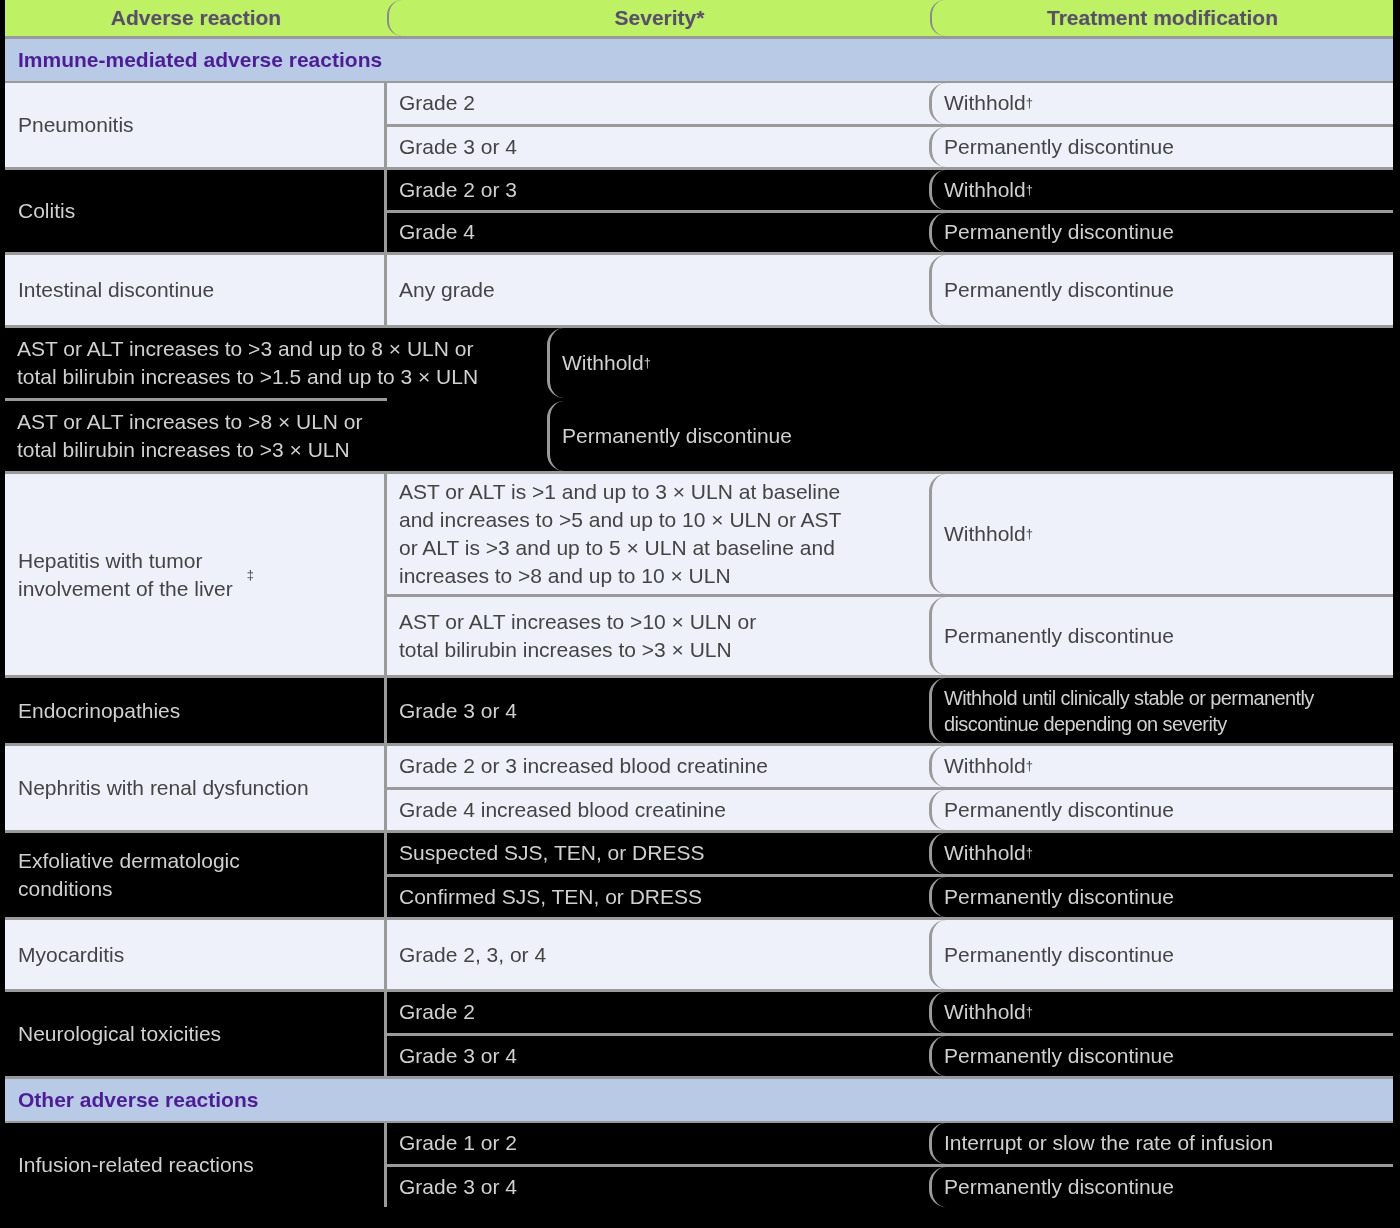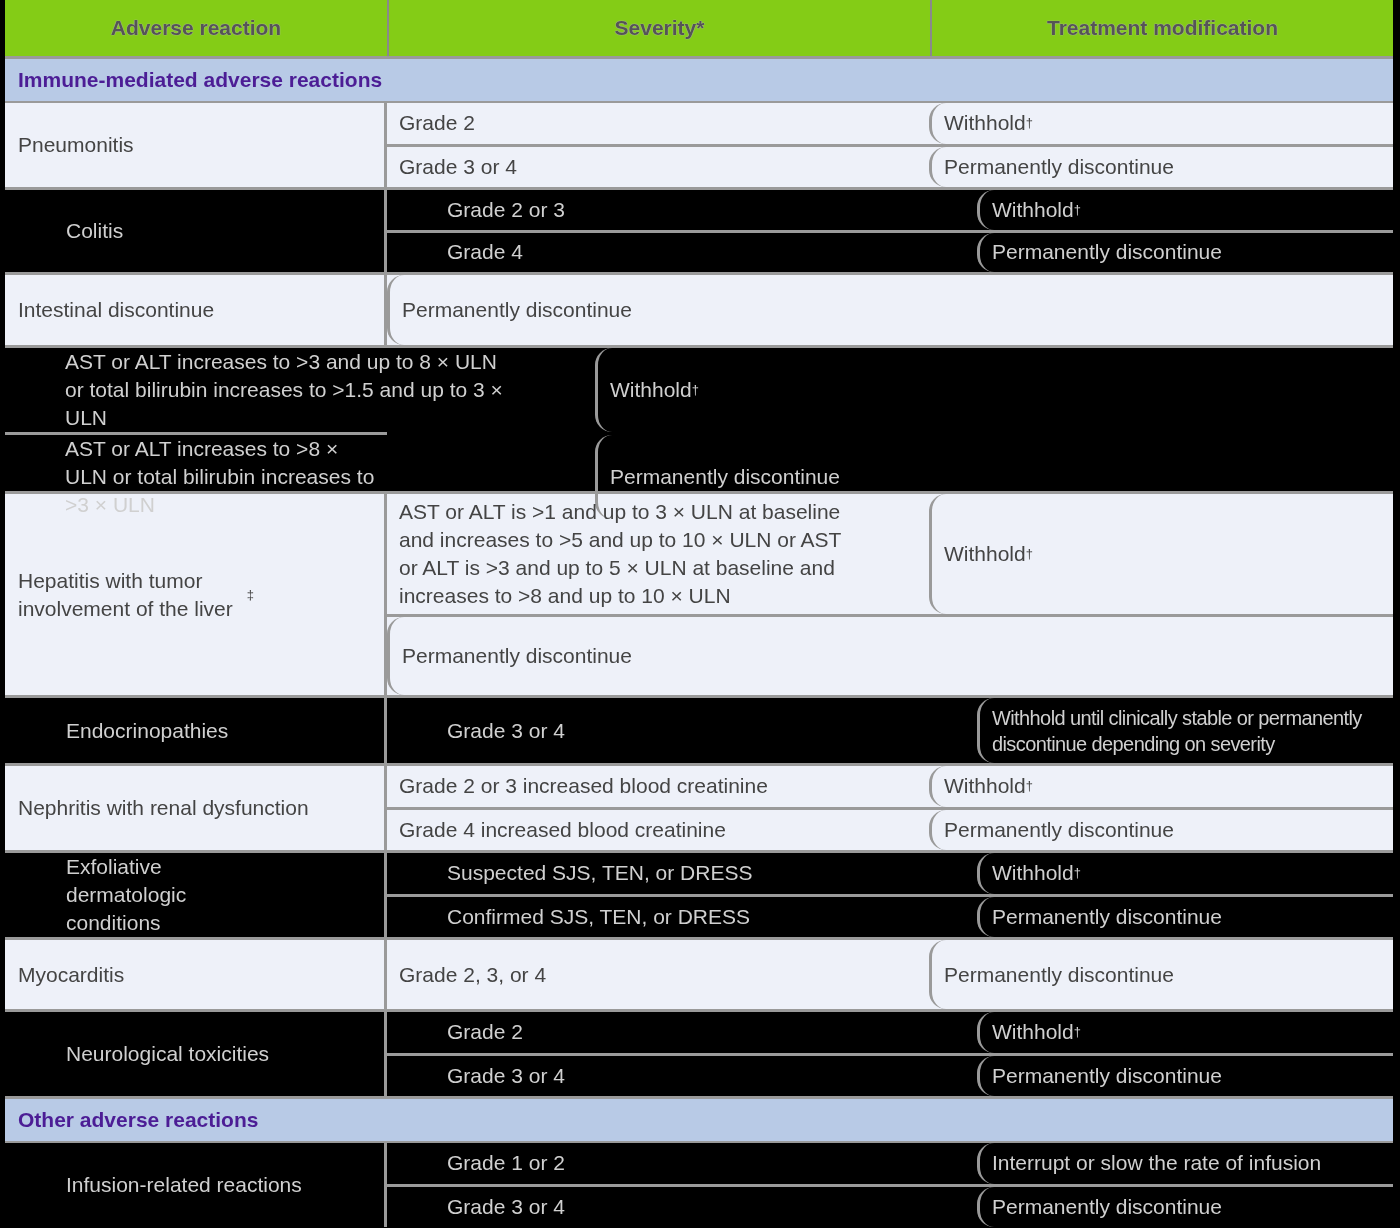--- a/index.html
+++ b/index.html
@@ -1,35 +1,35 @@
 <!DOCTYPE html>
 <html><head>
 <meta charset="utf-8">
 <style>
   html, body { margin:0; padding:0; background:#000; }
   body { width:1400px; height:1228px; position:relative; overflow:hidden;
          font-family:"Liberation Sans", "DejaVu Sans", sans-serif; }
   .table { position:absolute; left:5px; top:0; width:1388px; }
-  .hdr { display:grid; grid-template-columns:382px 543px 463px; height:56px; background:#84cc16; }
+  .hdr { display:grid; grid-template-columns:382px 543px 463px; height:36px; background:#bef264; }
   .hdr > div { display:flex; align-items:center; justify-content:center; font-weight:bold;
                font-size:21px; color:#555; text-shadow:0 0 1px #bbb, 0 0 1px #bbb; }
-  .hdr > div + div { border-left:2px solid #8a8a8a; }
+  .hdr > div + div { border-left:2px solid #8a8a8a;border-radius:15px; }
   .hdr > div:first-child { border-right:0; }
   .section { height:42px; background:#b8cae6; border-top:3px solid #9a9a9a; border-bottom:2px solid #9a9a9a;
              display:flex; align-items:center; padding-left:13px; font-weight:bold; font-size:21px; color:#4c1d95; }
   .group { display:grid; grid-template-columns:382px 1006px; border-bottom:3px solid #9a9a9a; }
   .group.light { background:#eef1f9; color:#444; }
   .group.dark { background:#000; color:#c8c8c8; }
   .group .reaction { display:flex; align-items:center; padding-left:13px; font-size:21px; line-height:28px; border-right:3px solid #9a9a9a; }
   .subs { display:flex; flex-direction:column; }
   .sub { display:grid; grid-template-columns:542px 464px; flex:1; }
   .sub + .sub { border-top:3px solid #9a9a9a; }
   .sub > div { display:flex; align-items:center; padding-left:12px; font-size:21px; line-height:28px;border-radius:17px; }
   .sub > div.treat { border-left:3px solid #9a9a9a; }
-  .group.dark .reaction, .group.dark .sub > div { color:#d0d0d0;margin-left:48px; }
+  .group.dark .reaction, .group.dark .sub > div { color:#d0d0d0; }
   sup { font-size:13px; line-height:0; }
 </style>
 </head>
 <body>
 
 <div class="table">
   <div class="hdr">
     <div>Adverse reaction</div>
     <div>Severity*</div>
     <div>Treatment modification</div>
@@ -62,20 +62,21 @@
           <div>Grade 4</div>
           <div class="treat">Permanently discontinue</div>
         </div>
     </div>
   </div>
 
   <div class="group light" style="height:70px">
     <div class="reaction">Intestinal discontinue</div>
     <div class="subs">
       <div class="sub">
+          <div>Any grade</div>
           <div class="treat">Permanently discontinue</div>
         </div>
     </div>
   </div>
 
   <div class="group dark" style="height:143px">
     <div class="subs">
       <div class="sub">
           <div style="padding-right:40px">AST or ALT increases to &gt;3 and up to 8 × ULN or total bilirubin increases to &gt;1.5 and up to 3 × ULN</div>
           <div class="treat">Withhold<sup>†</sup></div>
@@ -88,20 +89,21 @@
   </div>
 
   <div class="group light" style="height:201px">
     <div class="reaction" style="padding-right:130px">Hepatitis with tumor involvement of the liver<sup>‡</sup></div>
     <div class="subs">
       <div class="sub" style="flex:1.55">
           <div style="padding-right:70px">AST or ALT is &gt;1 and up to 3 × ULN at baseline and increases to &gt;5 and up to 10 × ULN or AST or ALT is &gt;3 and up to 5 × ULN at baseline and increases to &gt;8 and up to 10 × ULN</div>
           <div class="treat">Withhold<sup>†</sup></div>
         </div>
       <div class="sub">
+          <div style="padding-right:160px">AST or ALT increases to &gt;10 × ULN or total bilirubin increases to &gt;3 × ULN</div>
           <div class="treat">Permanently discontinue</div>
         </div>
     </div>
   </div>
 
   <div class="group dark" style="height:65px">
     <div class="reaction">Endocrinopathies</div>
     <div class="subs">
       <div class="sub">
           <div>Grade 3 or 4</div>

